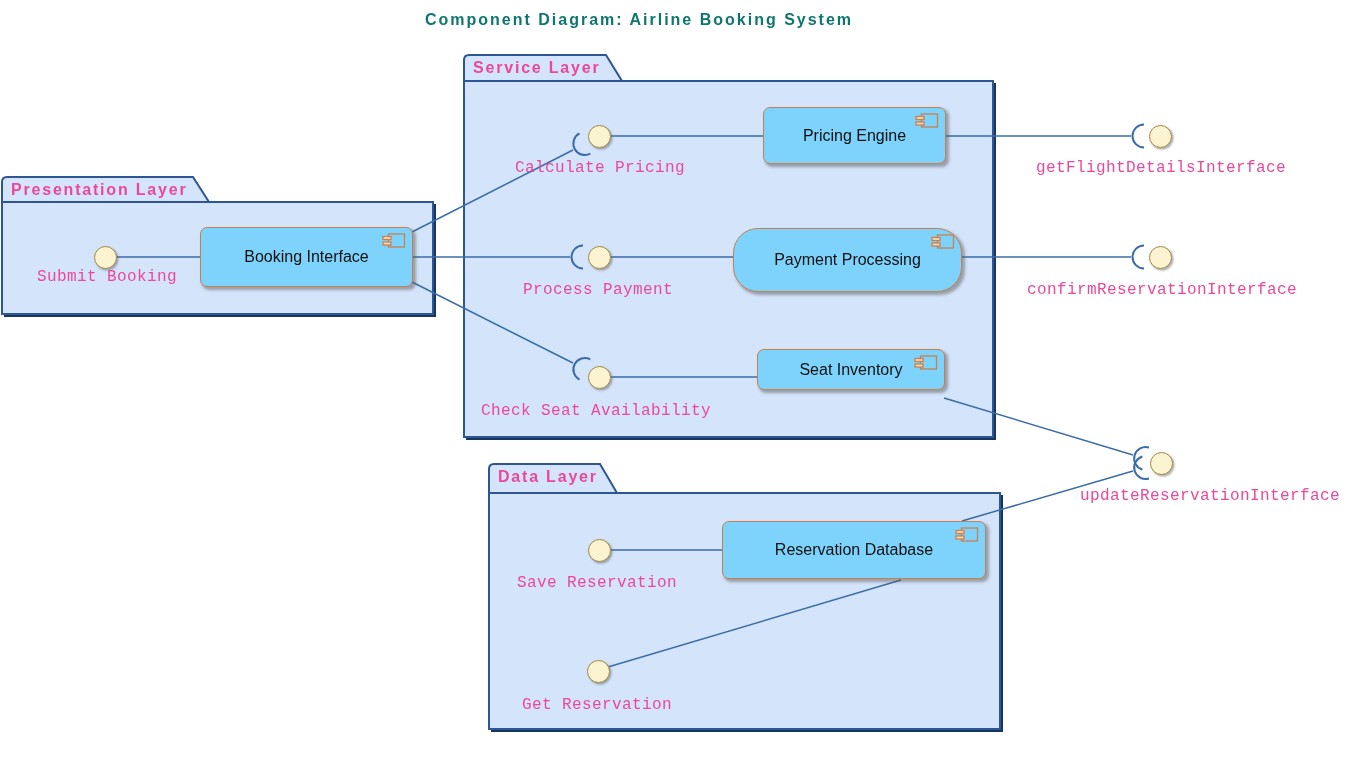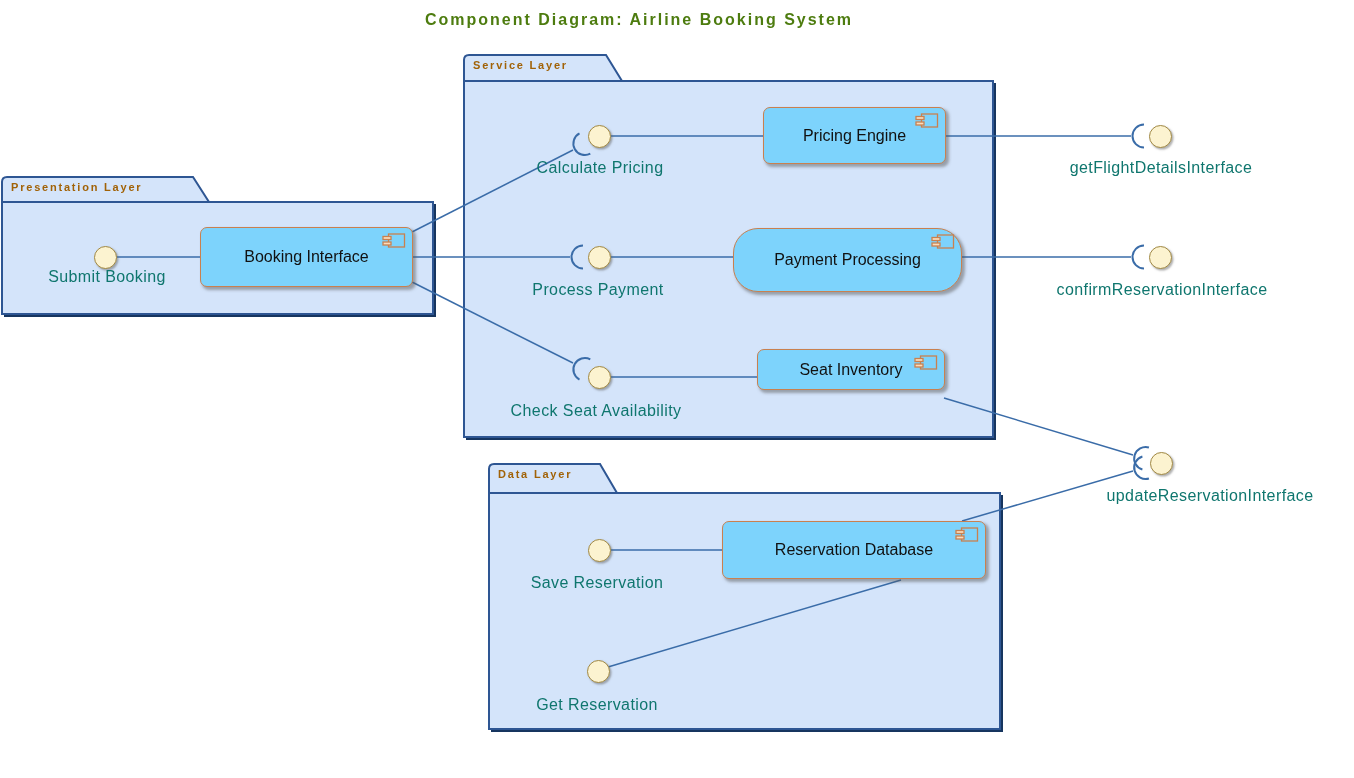--- a/index.html
+++ b/index.html
@@ -1,54 +1,54 @@
 <!DOCTYPE html>
 <html><head>
 <meta charset="utf-8">
 <style>
   html,body{margin:0;padding:0;background:#ffffff;}
   body{font-family:"Liberation Sans","DejaVu Sans",sans-serif;}
   .canvas{position:relative;width:1354px;height:778px;background:#ffffff;overflow:hidden;}
 
   .diagram-title{
     position:absolute;top:11px;left:639px;transform:translateX(-50%);
-    font-size:16px;font-weight:bold;letter-spacing:2px;color:#4d7c0f;white-space:nowrap;
+    font-size:16px;font-weight:bold;letter-spacing:2px;color:#0f766e;white-space:nowrap;
   }
 
   svg.underlay{position:absolute;left:0;top:0;pointer-events:none;}
 
   .pkg-body{fill:#D4E4FA;stroke:#2E5693;stroke-width:2;}
   .pkg-tab{fill:#D4E4FA;stroke:#2E5693;stroke-width:2;}
   .pkg-shadow{fill:none;stroke:#16355F;stroke-width:3;}
   .edge{stroke:#3A6CA8;stroke-width:1.5;fill:none;}
   .socket{stroke:#3A6CA8;stroke-width:2;fill:none;}
 
   .pkg-tab-label{
-    position:absolute;font-size:11px;font-weight:bold;letter-spacing:1.8px;
-    color:#a16207;white-space:nowrap;
+    position:absolute;font-size:16px;font-weight:bold;letter-spacing:1.8px;
+    color:#ec4899;white-space:nowrap;
   }
 
   .component{
     position:absolute;box-sizing:border-box;
     background:#7dd3fc;border:1.5px solid #C9804F;border-radius:7px;
     box-shadow:2.5px 2.5px 3px rgba(90,90,90,0.5);
     display:flex;align-items:center;justify-content:center;
     font-size:16px;color:#111111;white-space:nowrap;
   }
   .component .comp-icon{position:absolute;top:5px;right:6px;}
 
   .iface-circle{
     position:absolute;box-sizing:border-box;width:23px;height:23px;border-radius:50%;
     background:#FCF3D0;border:1.5px solid #A18945;
     box-shadow:1.5px 1.5px 2px rgba(100,100,100,0.5);
   }
 
   .iface-label{
     position:absolute;transform:translateX(-50%);
-    font-size:16px;letter-spacing:0.4px;color:#0f766e;white-space:nowrap;
+    font-size:16px;letter-spacing:0.4px;color:#ec4899;white-space:nowrap;font-family:Liberation Mono, monospace;
   }
 </style>
 </head>
 <body>
 
 <div class="canvas">
 
   <div class="diagram-title">Component Diagram: Airline Booking System</div>
 
   <svg class="underlay" width="1354" height="778" viewBox="0 0 1354 778">

